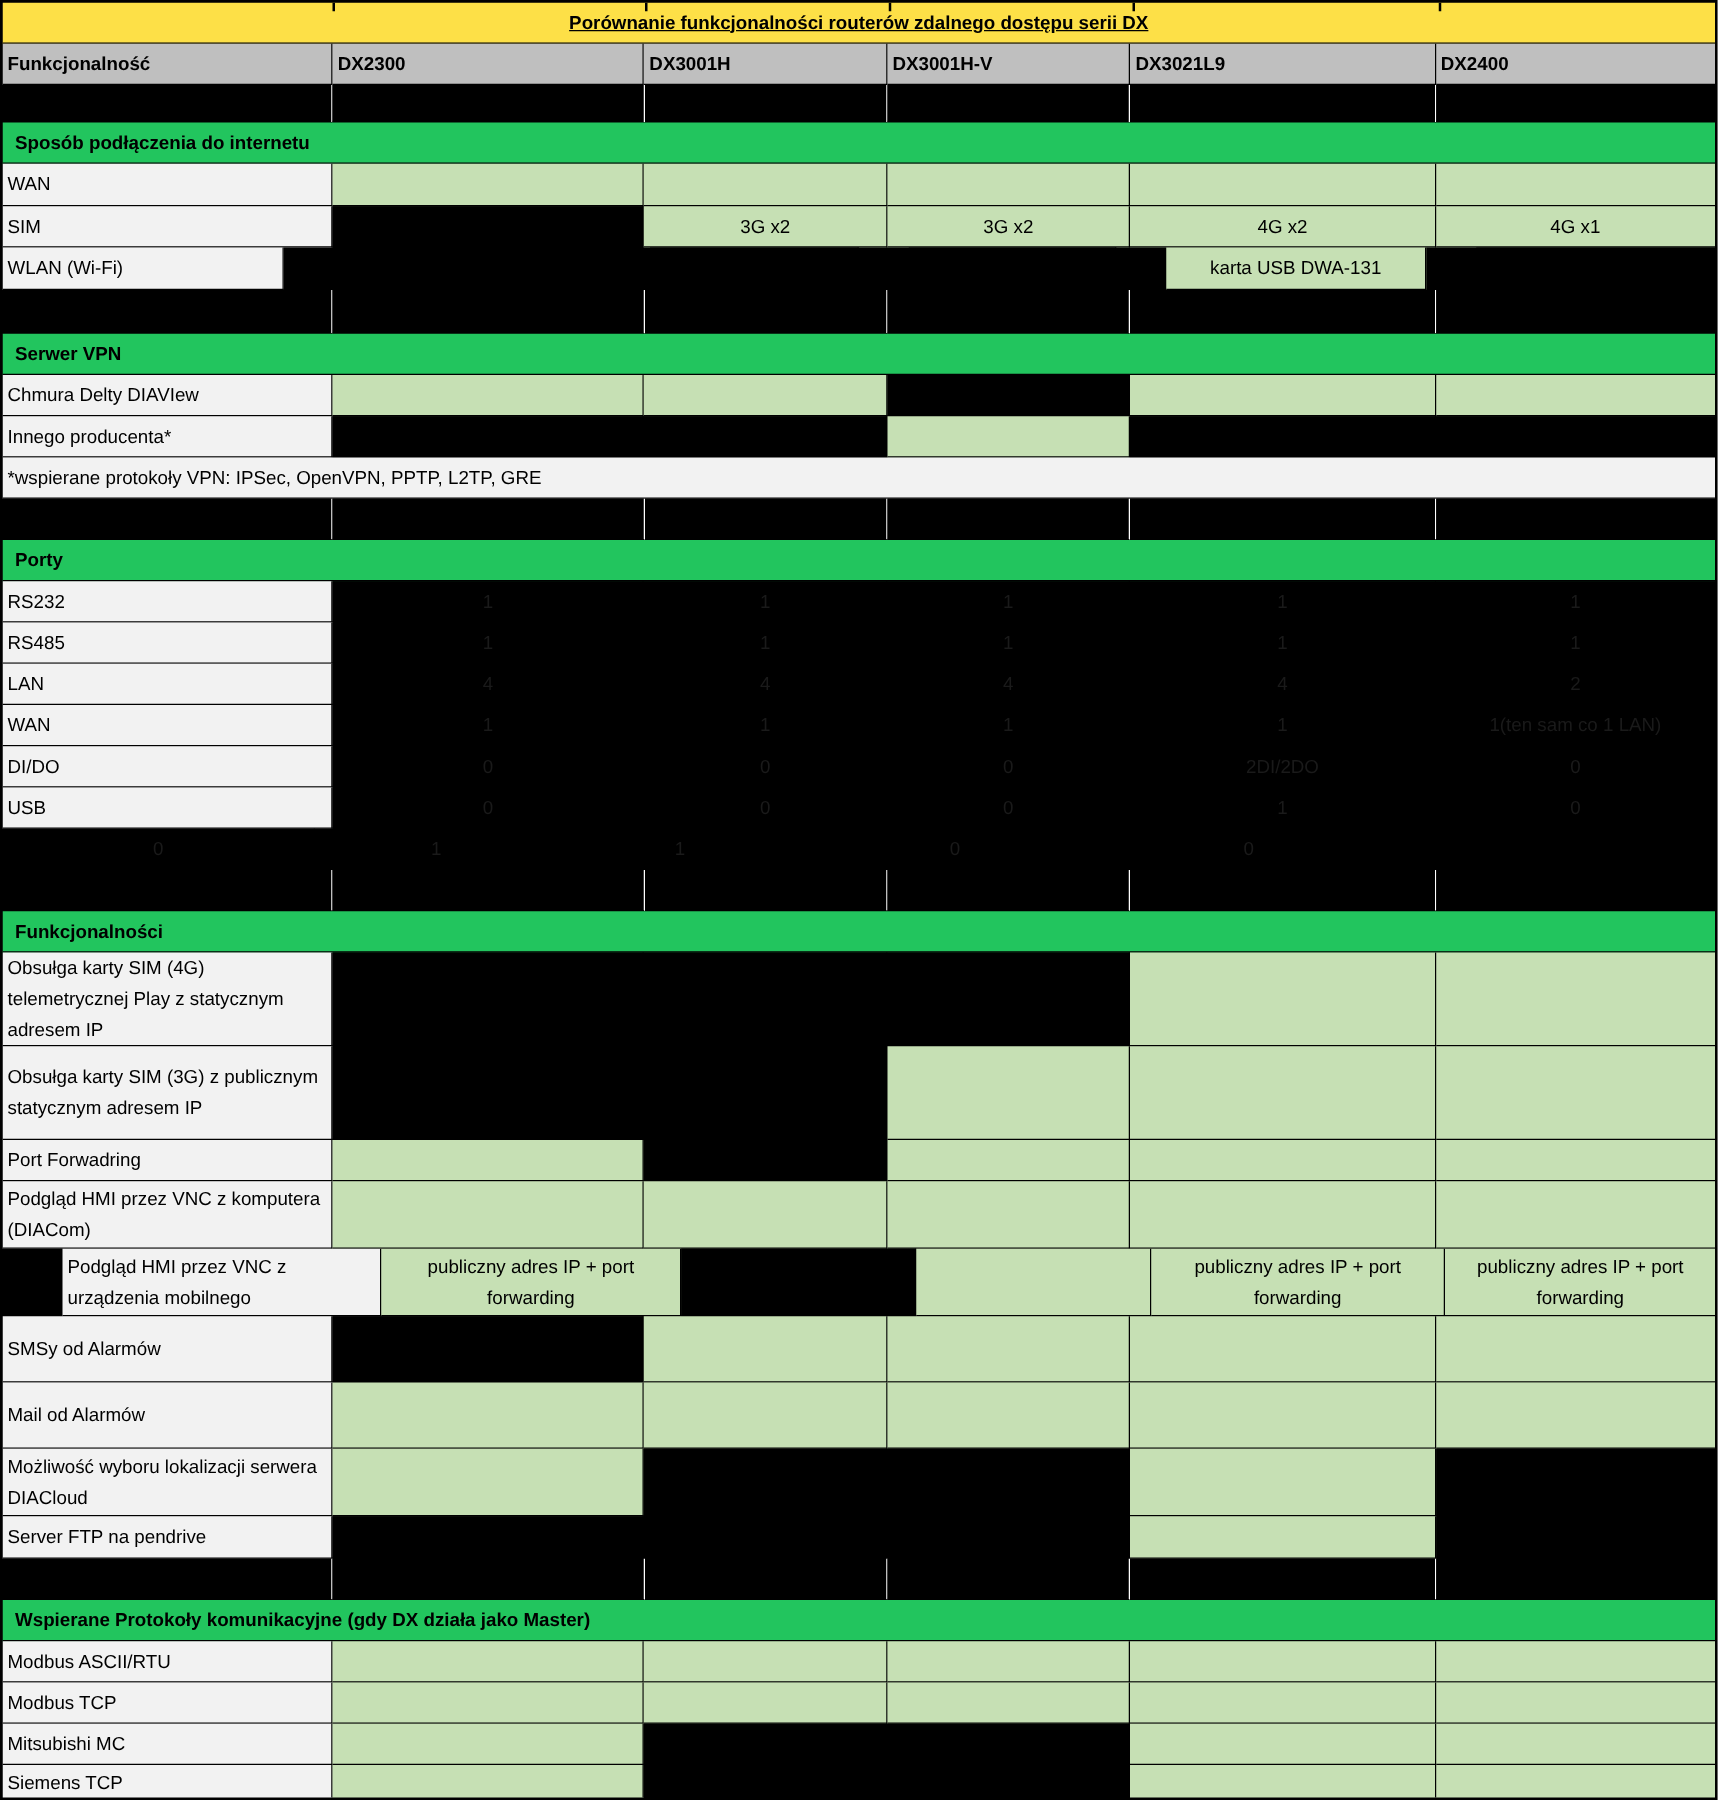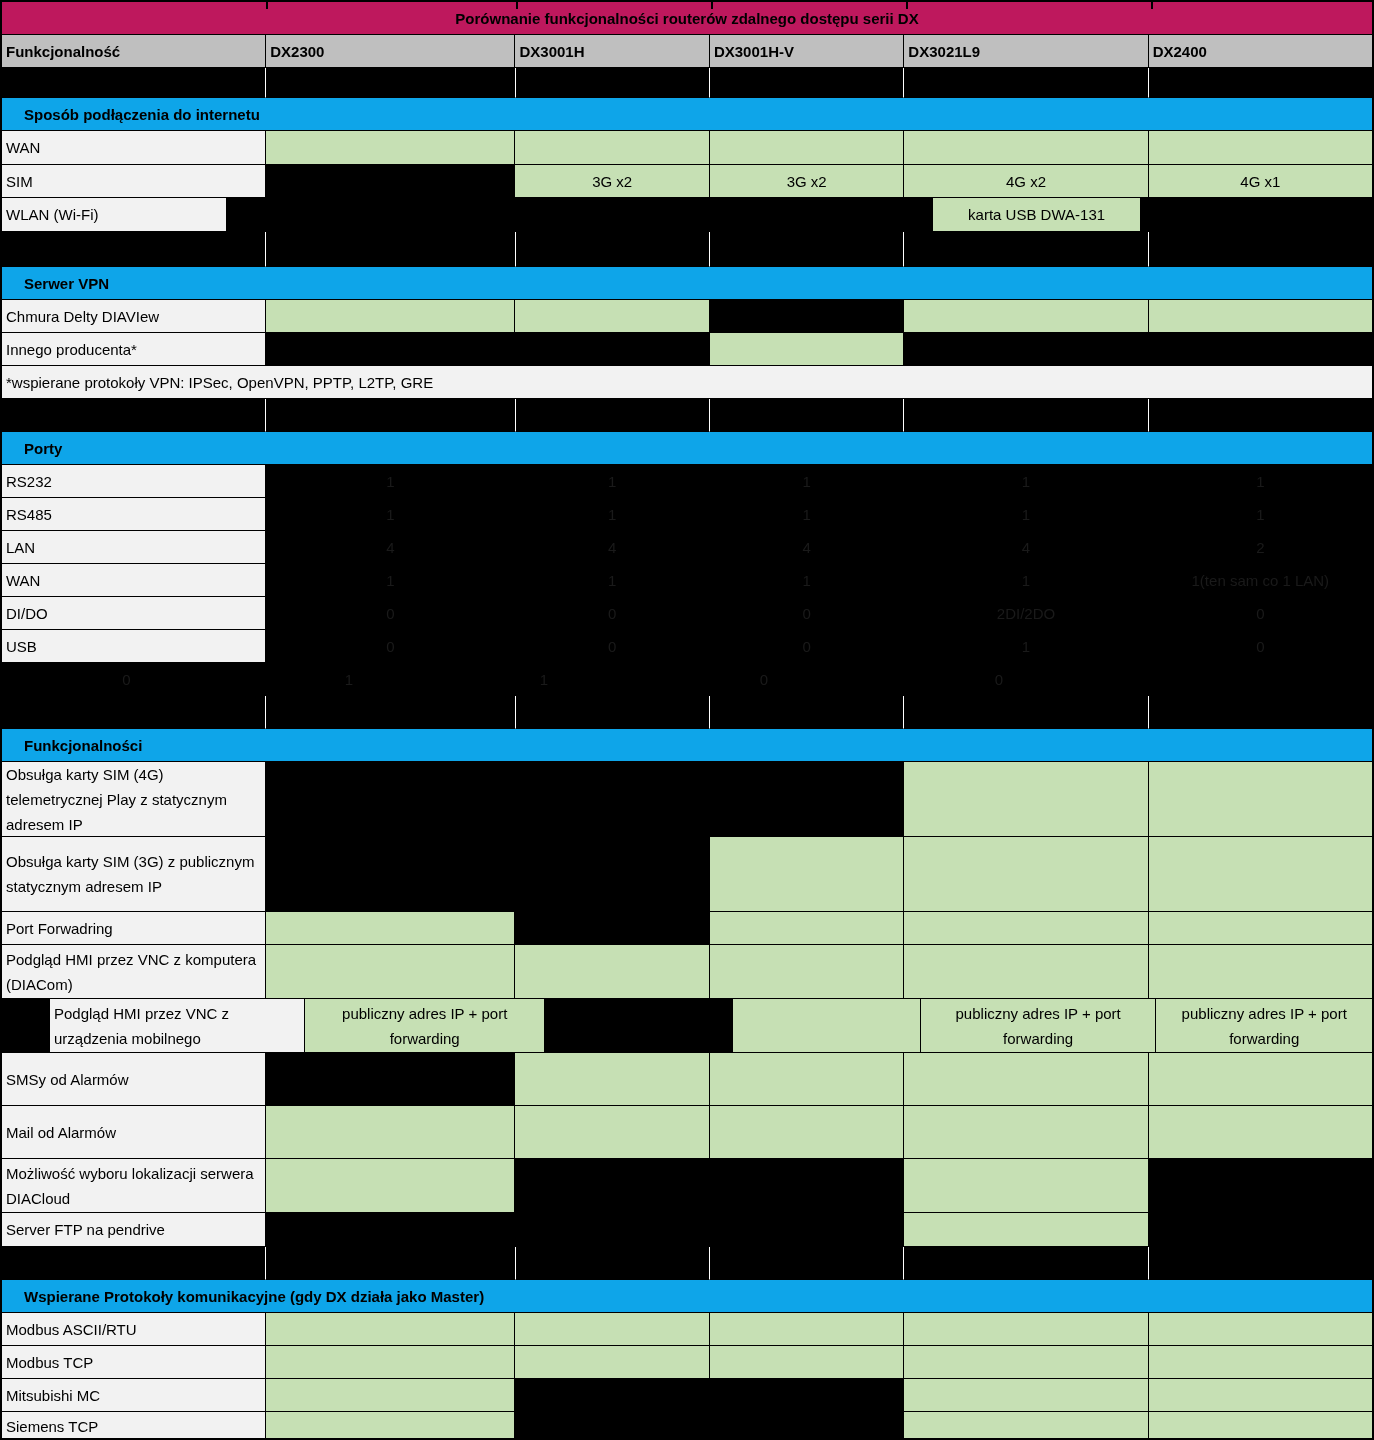--- a/index.html
+++ b/index.html
@@ -24,23 +24,23 @@
     overflow:hidden;
     border-right:1px solid #000;
     border-bottom:1px solid #000;
   }
   .cell:last-child{border-right:none;}
   .label{background:#f2f2f2;padding:1px 4px;justify-content:flex-start;text-align:left;}
   .val{justify-content:center;text-align:center;padding:1px 4px;}
   .g{background:#c6e0b4;}
   .k{background:#000;border-right-color:#000;border-bottom-color:#000;}
   .k.muted{color:#1a1a1a;}
-  .titleRow .cell{background:#be185d;font-weight:bold;justify-content:center;text-align:center;}
+  .titleRow .cell{background:#fde047;font-weight:bold;justify-content:center;text-align:center;text-decoration:underline;}
   .headerRow .cell{background:#bfbfbf;font-weight:bold;padding:1px 4px;}
-  .sectionRow .cell{background:#0ea5e9;font-weight:bold;padding:1px 22px;}
+  .sectionRow .cell{background:#22c55e;font-weight:bold;padding:1px 10px;}
   .noteRow .cell{background:#f2f2f2;padding:1px 4px;}
   .spacerRow .cell{background:#000;border-right:1px solid #fff;border-bottom:1px solid #000;}
   .spacerRow .cell:last-child{border-right:none;}
   .tick{position:absolute;top:0;width:2px;height:7px;background:#000;z-index:5;}
 </style>
 </head>
 <body>
 
 <div id="tbl">
     <div class="row titleRow" style="height: 33px;">

